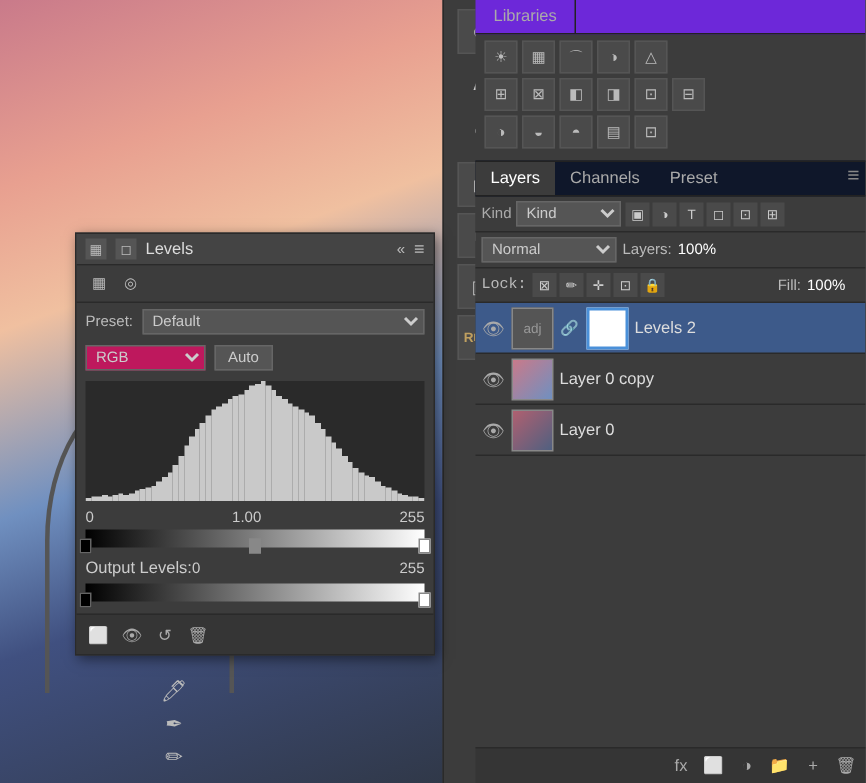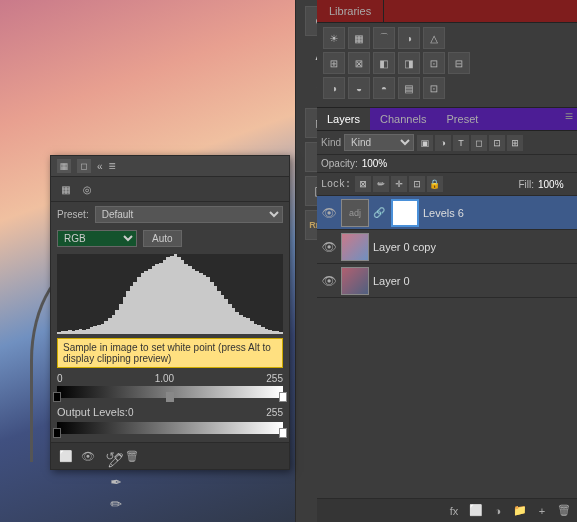--- a/index.html
+++ b/index.html
@@ -38,21 +38,21 @@
       position: absolute;
       right: 0; top: 0;
       width: 260px;
       height: 522px;
       background: #3c3c3c;
     }
 
     
     .panel-tabs {
       display: flex;
-      background: #7f1d1d;
+      background: #6d28d9;
       border-bottom: 1px solid #222;
     }
     .panel-tab {
       padding: 5px 12px;
       font-size: 11px;
       color: #aaa;
       cursor: pointer;
       border-right: 1px solid #222;
     }
     .panel-tab.active {
@@ -90,21 +90,21 @@
       color: #bbb;
     }
 
     
     .layers-panel {
       margin-top: 4px;
       background: #3c3c3c;
     }
     .layers-panel-tabs {
       display: flex;
-      background: #4c1d95;
+      background: #0f172a;
       border-bottom: 1px solid #222;
       border-top: 1px solid #222;
     }
     .layers-panel-tab {
       padding: 5px 10px;
       font-size: 11px;
       color: #aaa;
       cursor: pointer;
     }
     .layers-panel-tab.active {
@@ -362,21 +362,21 @@
     }
 
     .channel-auto-row {
       display: flex;
       align-items: center;
       padding: 3px 6px;
       gap: 6px;
     }
     .channel-select {
       width: 80px;
-      background: #14532d;
+      background: #be185d;
       border: 1px solid #666;
       color: #ccc;
       font-size: 10px;
       padding: 1px 2px;
     }
     .auto-btn {
       padding: 2px 8px;
       background: #555;
       border: 1px solid #666;
       color: #ccc;
@@ -538,21 +538,24 @@
         <div class="layer-kind-icon">▣</div>
         <div class="layer-kind-icon">◑</div>
         <div class="layer-kind-icon">T</div>
         <div class="layer-kind-icon">◻</div>
         <div class="layer-kind-icon">⊡</div>
         <div class="layer-kind-icon">⊞</div>
       </div>
     </div>
 
     <div class="blend-opacity-row">
-      <span class="opacity-label">Opacity:</span>
+      <select class="blend-select">
+        <option>Normal</option>
+      </select>
+      <span class="opacity-label">Layers:</span>
       <span class="opacity-value">100%</span>
     </div>
 
     <div class="lock-fill-row">
       <span class="lock-label">Lock:</span>
       <div class="lock-icons">
         <div class="lock-icon">⊠</div>
         <div class="lock-icon">✏</div>
         <div class="lock-icon">✛</div>
         <div class="lock-icon">⊡</div>
@@ -562,21 +565,21 @@
       <span class="fill-value">100%</span>
     </div>
 
     <div class="layers-list">
 
       <div class="layer-row active">
         <div class="layer-eye">👁</div>
         <div class="layer-thumb levels-mask" style="background:#555;display:flex;align-items:center;justify-content:center;font-size:9px;color:#999;">adj</div>
         <div class="layer-link">🔗</div>
         <div class="layer-mask-thumb" style="background:#fff;border:2px solid #4a90d9;"></div>
-        <div class="layer-name">Levels 6</div>
+        <div class="layer-name">Levels 2</div>
       </div>
 
       <div class="layer-row">
         <div class="layer-eye">👁</div>
         <div class="layer-thumb photo-thumb" style="background:linear-gradient(135deg,#c97a8a,#7090c0);"></div>
         <div class="layer-name">Layer 0 copy</div>
       </div>
 
       <div class="layer-row">
         <div class="layer-eye">👁</div>
@@ -593,20 +596,21 @@
     <div class="bottom-icon">📁</div>
     <div class="bottom-icon">+</div>
     <div class="bottom-icon">🗑</div>
   </div>
 </div>
 
 <div class="properties-panel">
   <div class="properties-header">
     <div class="prop-icon">▦</div>
     <div class="prop-icon">◻</div>
+    <div class="prop-title">Levels</div>
     <div class="prop-chevrons">«</div>
     <div class="prop-menu">≡</div>
   </div>
 
   <div class="prop-icons-row">
     <div class="prop-icon-btn">▦</div>
     <div class="prop-icon-btn">◎</div>
   </div>
 
   <div class="preset-row">
@@ -689,21 +693,20 @@
         <div class="histo-bar" style="height: 2.17391%;"></div>
       </div>
   </div>
 
   <div style="position:absolute;left:56px;top:295px;display:flex;flex-direction:column;gap:4px;">
     <div class="prop-icon-btn" style="font-size:14px;">🖊</div>
     <div class="prop-icon-btn" style="font-size:14px;">✒</div>
     <div class="prop-icon-btn" style="font-size:14px;">✏</div>
   </div>
 
-  <div class="tooltip-bar">Sample in image to set white point (press Alt to display clipping preview)</div>
 
   <div class="input-levels-row">
     <span class="input-val">0</span>
     <span class="input-val">1.00</span>
     <span class="input-val">255</span>
   </div>
 
   <div class="gradient-slider">
     <div class="slider-handle black" style="left:0%;"></div>
     <div class="slider-handle mid" style="left:50%;"></div>

